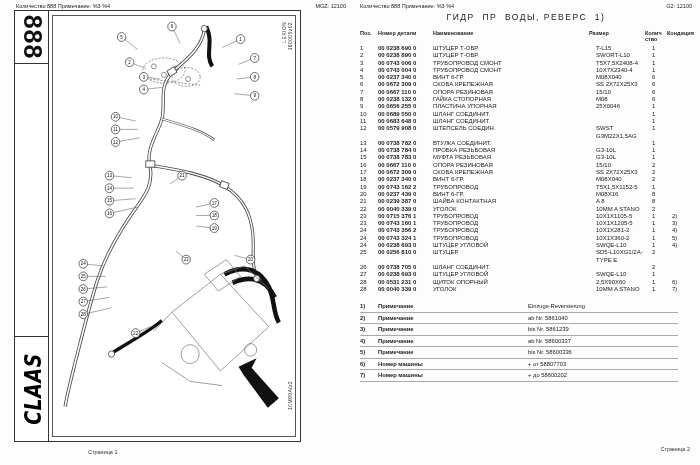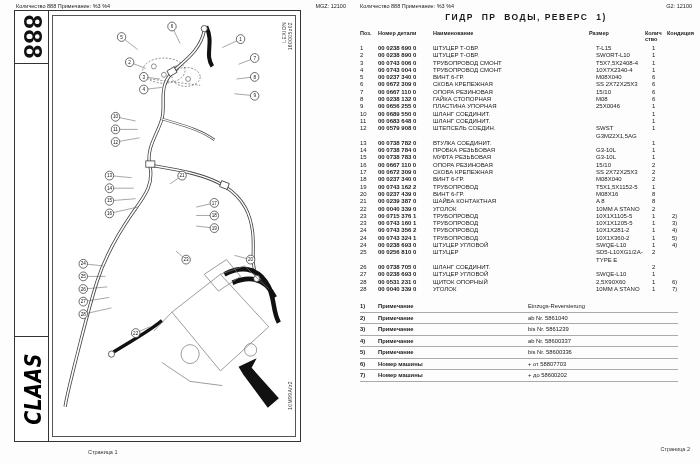--- a/index.html
+++ b/index.html
@@ -35,21 +35,21 @@
   #ref-top{right:2px;top:6px;}
   #ref-model{right:8px;top:6px;}
   #ref-bottom{right:2px;bottom:26px;}
 
   .pg-footer{position:absolute;font-size:5.5px;color:#333;}
   #footer-left{left:88px;top:449px;}
   #footer-right{right:10px;top:446px;}
 
   
   #title{position:absolute;left:0;top:12px;width:100%;text-align:center;
-         font-size:8.5px;font-weight:bold;letter-spacing:1.5px;white-space:pre;}
+         font-size:8.5px;font-weight:normal;letter-spacing:1.5px;white-space:pre;}
   #thead{position:absolute;left:8px;top:30px;right:6px;font-size:5.5px;color:#222;}
   #thead .h{position:absolute;top:0;font-weight:bold;}
   .prows{position:absolute;left:8px;top:45px;right:6px;}
   .prow{display:flex;font-size:6px;line-height:7.3px;align-items:flex-start;}
   .c-pos{width:18px;flex:none;}
   .c-part{width:55px;flex:none;font-weight:bold;}
   .c-name{flex:1;min-width:0;}
   .c-size{width:56px;flex:none;}
   .c-qty{width:20px;flex:none;}
   .c-note{width:22px;flex:none;}

